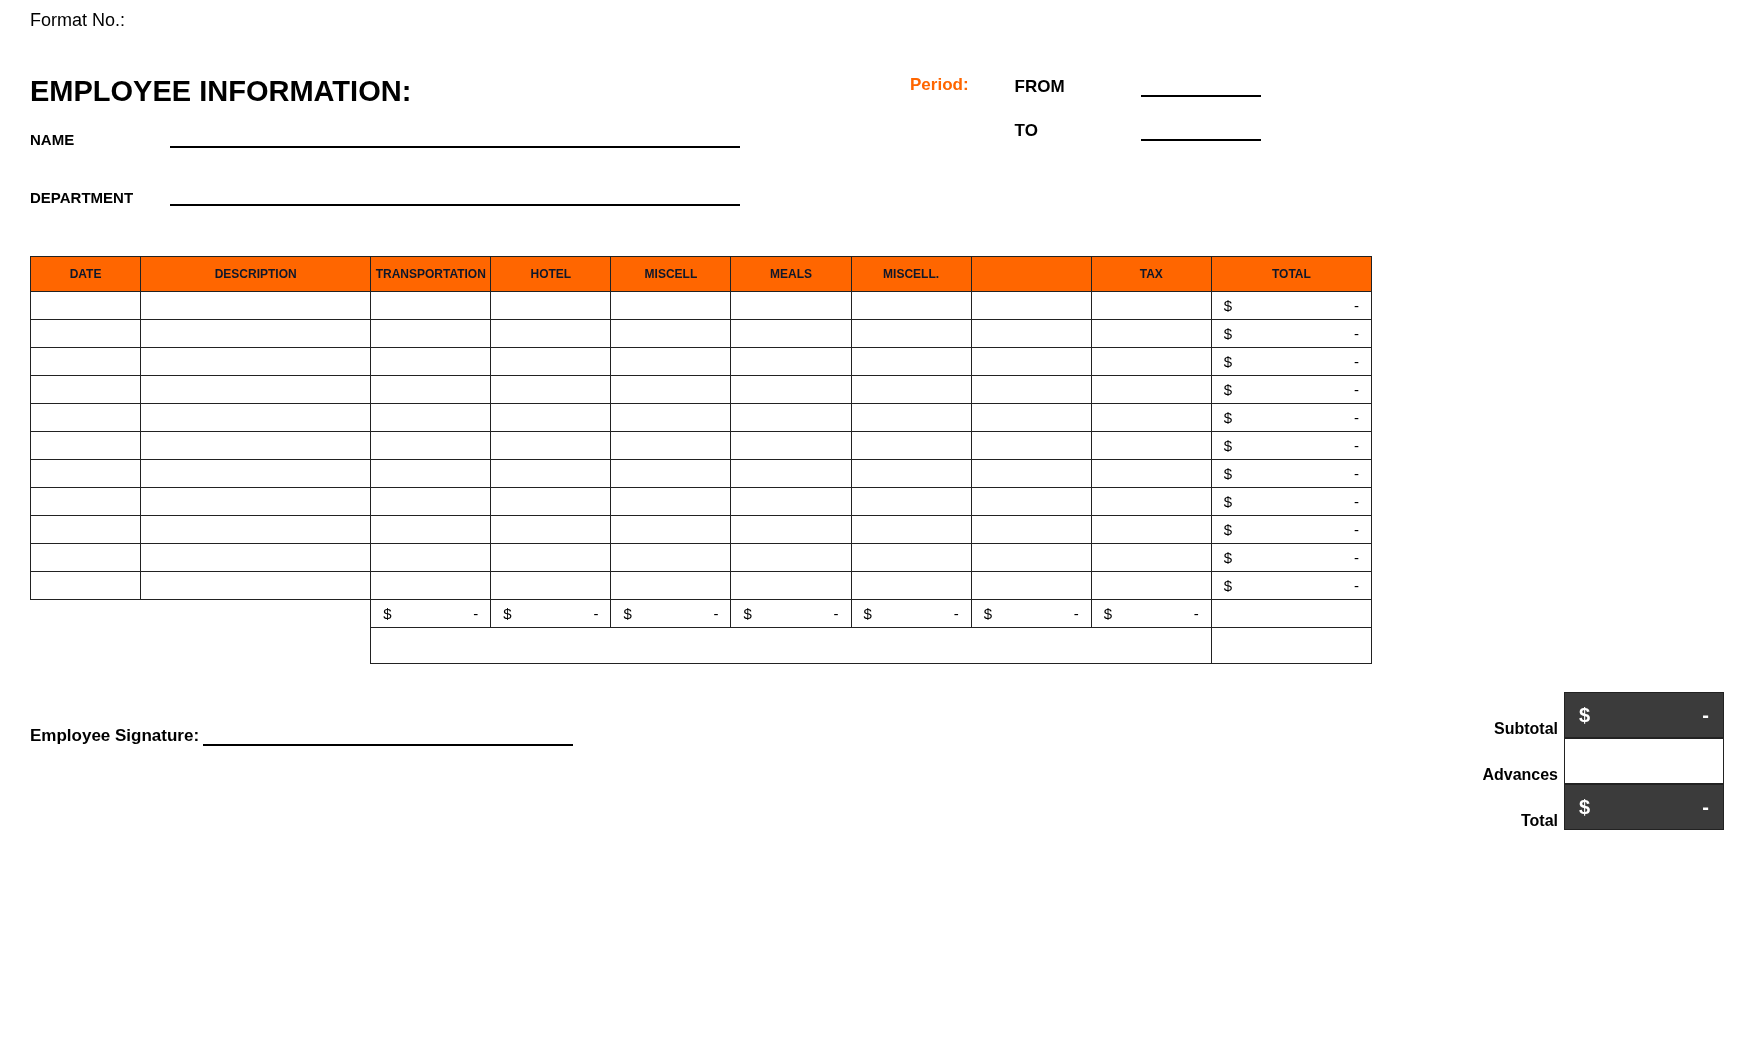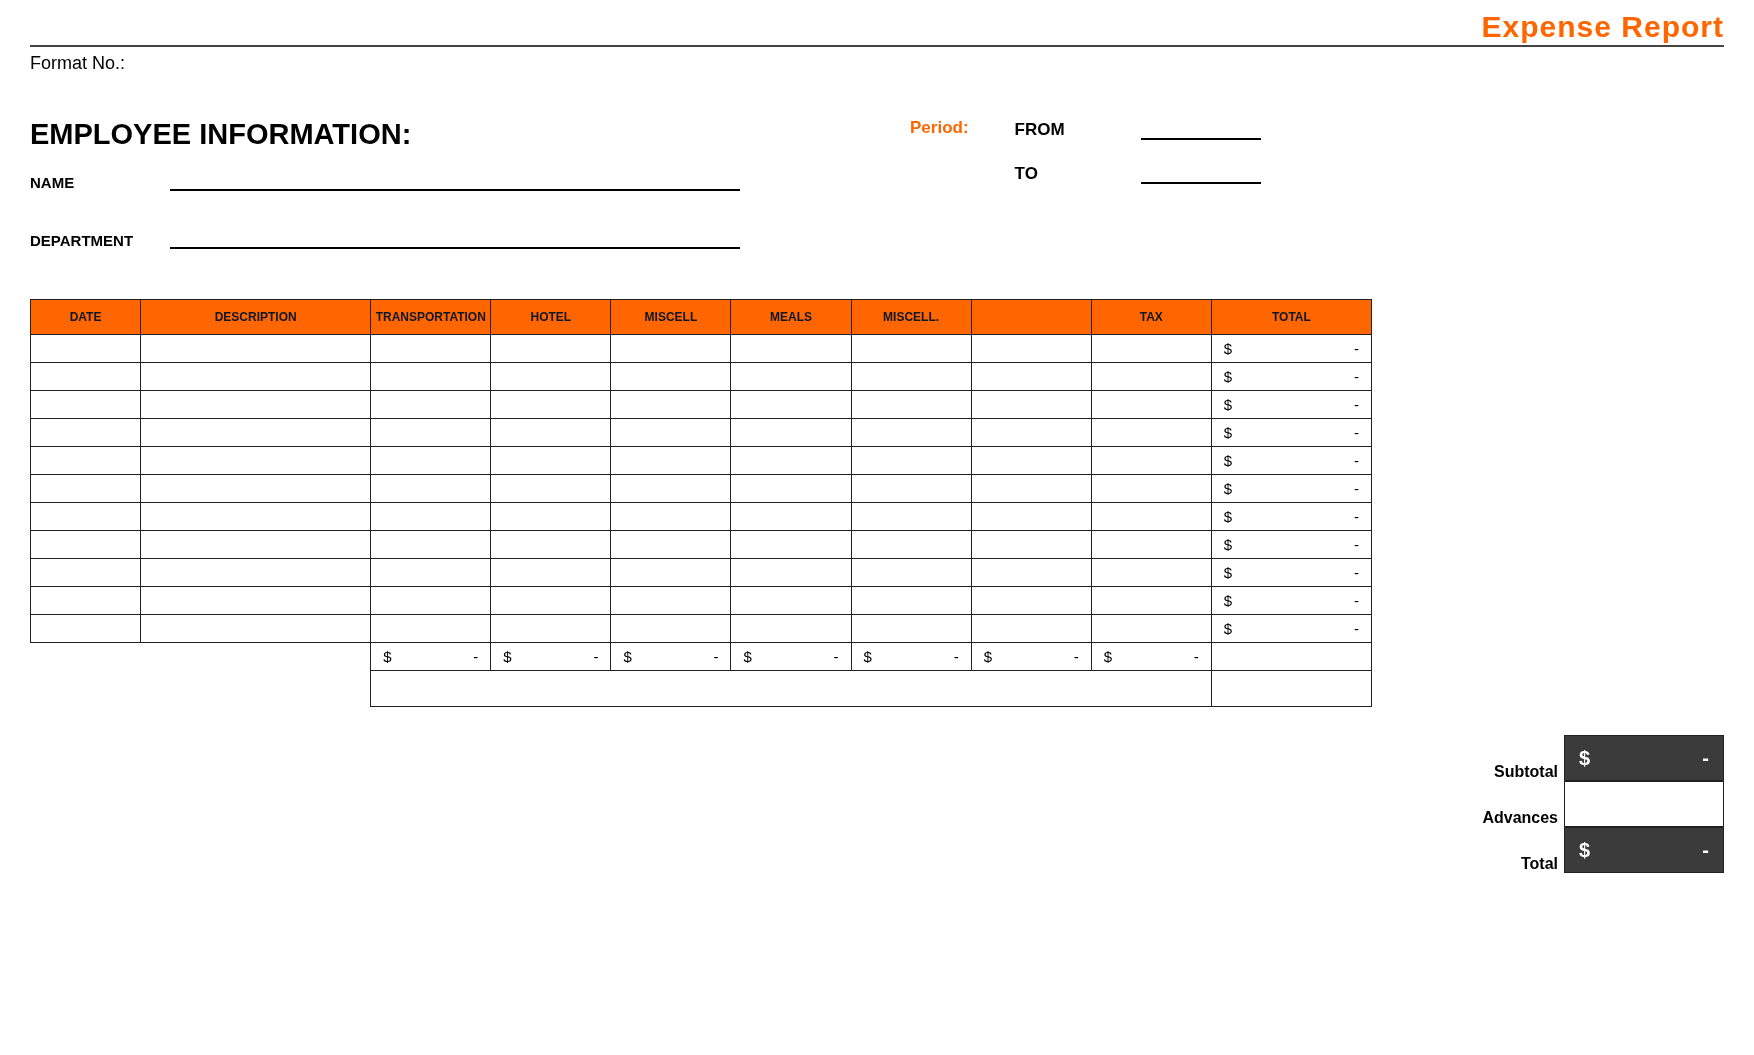--- a/index.html
+++ b/index.html
@@ -170,23 +170,20 @@
     background: #3b3b3b;
     color: #fff;
   }
   .sum-cell .dash { margin-left: auto; }
 </style>
 </head>
 <body>
 
 <div class="page">
 
-  <div class="title-row">
-    <div class="title">Expense Report</div>
-  </div>
 
   <div class="format-no">Format No.:</div>
 
   <div class="info-block">
     <div class="info-left">
       <div class="emp-heading">EMPLOYEE INFORMATION:</div>
 
       <div class="field-row">
         <div class="field-label">NAME</div>
         <div class="underline u-long"></div>
@@ -479,20 +476,24 @@
         <td class="noedge"></td>
           <td class="noedge"></td>
         <td class="edge" colspan="7" style="height:36px;"></td>
         <td class="edge"></td>
       </tr>
     </tbody>
   </table>
 
   <div class="summary-block">
     <div class="sig-col">
+      <div class="sig-row">
+        <span>Employee Signature:</span>
+        <div class="underline"></div>
+      </div>
     </div>
 
     <div class="sum-col">
       <div class="sum-row">
         <div class="sum-label">Subtotal</div>
         <div class="sum-cell dark">
           <span>$</span>
             <span class="dash">-</span>
         </div>
       </div>

